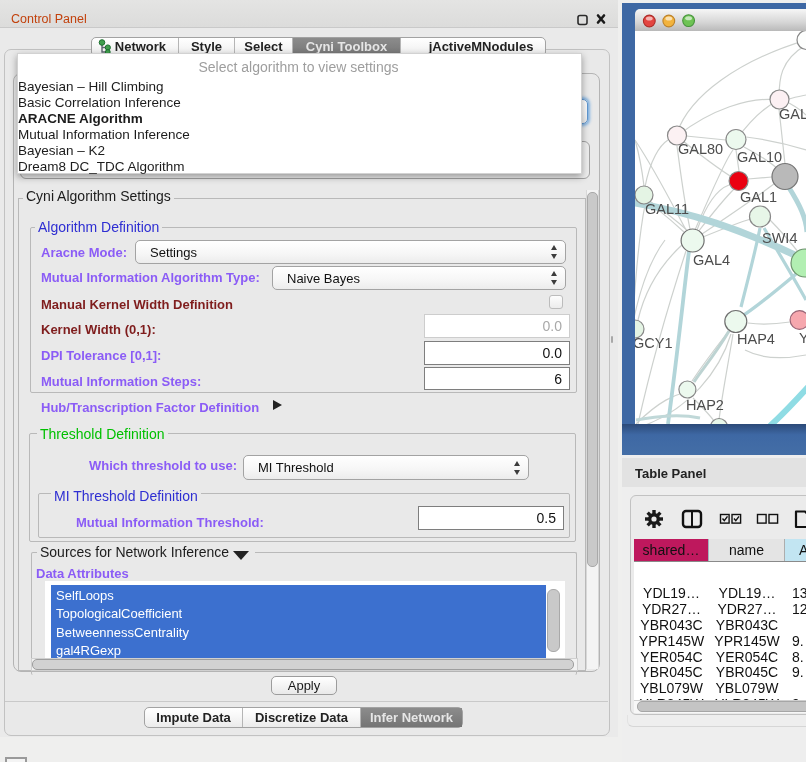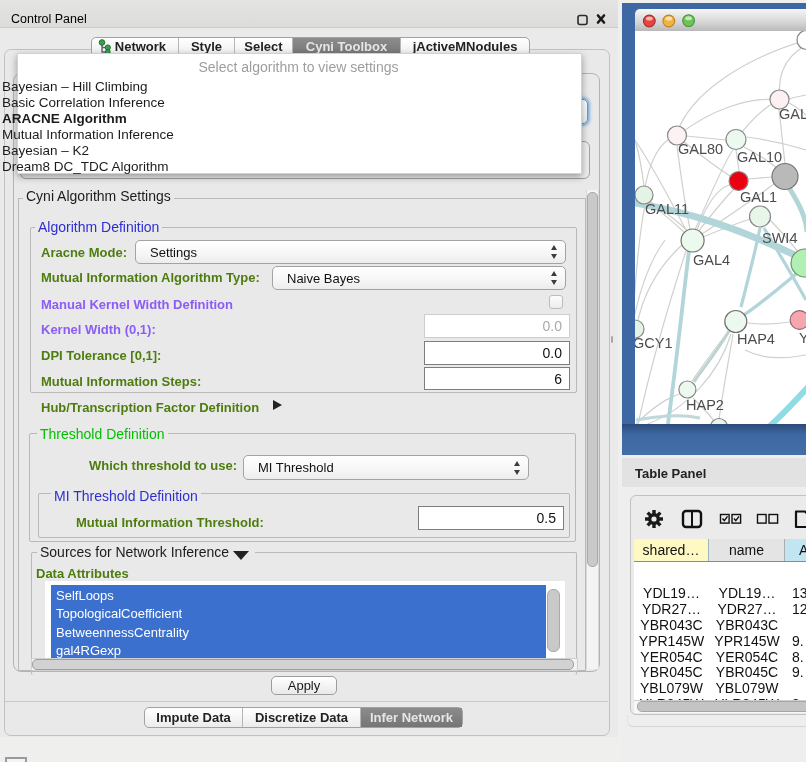--- a/index.html
+++ b/index.html
@@ -1,73 +1,73 @@
 <!DOCTYPE html>
 <html><head>
 <meta charset="utf-8">
 <style>
 html,body{margin:0;padding:0;}
 body{width:806px;height:762px;position:relative;overflow:hidden;background:#efefee;
   font-family:"Liberation Sans", sans-serif;}
 .abs{position:absolute;}
-.b13{font-size:13px;font-weight:bold;color:#4d7c0f;line-height:14px;white-space:nowrap;}
+.b13{font-size:13px;font-weight:bold;color:#8b5cf6;line-height:14px;white-space:nowrap;}
 .r13{font-size:13px;color:#1c1c1c;line-height:14px;white-space:nowrap;}
-.gray{color:#8b5cf6;}
+.gray{color:#7f1d1d;}
 .group{position:absolute;border:1px solid #b9b9b9;border-radius:2px;}
 .glabel{position:absolute;background:#e9e9e9;padding:0 3px;line-height:14px;font-size:14px;white-space:nowrap;}
 .combo{position:absolute;border:1px solid #a3a3a3;border-radius:5px;
   background:linear-gradient(#ffffff,#f6f6f6 60%,#ececec);
   font-size:13px;color:#111;}
 .combo .ct{position:absolute;left:14px;top:5px;line-height:13px;white-space:nowrap;}
 .carr{position:absolute;right:7px;top:50%;width:7px;height:14px;margin-top:-7px;}
 .carr:before{content:"";position:absolute;left:0;top:0;border-left:3.5px solid transparent;border-right:3.5px solid transparent;border-bottom:5px solid #3c3c3c;}
 .carr:after{content:"";position:absolute;left:0;bottom:0;border-left:3.5px solid transparent;border-right:3.5px solid transparent;border-top:5px solid #3c3c3c;}
 .tfield{position:absolute;background:#fff;font-size:14px;color:#111;text-align:right;line-height:22px;padding-right:7px;}
 .seg{position:absolute;border:1px solid #a2a2a2;border-radius:5px;background:linear-gradient(#ffffff,#f7f7f7 45%,#ebebeb);display:flex;}
 .seg .s{font-size:13px;font-weight:bold;color:#222;text-align:center;line-height:18px;border-right:1px solid #b5b5b5;}
 .seg .s:last-child{border-right:none;}
 .seg .sel{background:linear-gradient(#8c8c8c,#757575);color:#e6e6e6;}
 </style>
 </head>
 <body>
 
 <div class="abs" id="cpwin" style="left:0;top:4;width:618px;height:737px;background:#eaeaea;"></div>
 <div class="abs" style="left:0;top:4;width:618px;height:27px;background:linear-gradient(#e4e4e3,#dcdcdb);border-bottom:1px solid #c9c9c9;"></div>
-<div class="abs" style="left:11px;top:12px;font-size:12.5px;color:#000000;">Control Panel</div>
+<div class="abs" style="left:11px;top:12px;font-size:12.5px;color:#c2410c;">Control Panel</div>
 
 <svg class="abs" style="left:576px;top:13px" width="34" height="13" viewBox="0 0 34 13">
   <rect x="2" y="2.5" width="9" height="9" rx="2" fill="none" stroke="#2b2b2b" stroke-width="1.6"></rect>
   <path d="M22 2.5 L28 9.5 M28 2.5 L22 9.5" stroke="#1a1a1a" stroke-width="2.6" stroke-linecap="round"></path>
 </svg>
 
 <div class="abs" style="left:4px;top:49px;width:604px;height:685px;background:#e9e9e9;border:1px solid #c2c2c2;border-radius:7px;"></div>
 
 <div class="seg" style="left:91px;top:37px;height:18px;">
   <div class="s" style="width:86px;"><span style="position:relative;top:0px;">&nbsp;&nbsp;&nbsp;Network</span></div>
   <div class="s" style="width:55px;">Style</div>
   <div class="s" style="width:57px;">Select</div>
   <div class="s sel" style="width:107px;">Cyni Toolbox</div>
-  <div class="s" style="width:128px;">jActiveMNodules</div>
+  <div class="s" style="width:128px;padding-left:16px;">jActiveMNodules</div>
 </div>
 <svg class="abs" style="left:98px;top:39px" width="15" height="15" viewBox="0 0 15 15">
   <path d="M4 5 L4 13 L8 13 M4 8.5 L8 8.5" stroke="#5d6470" stroke-width="1.4" fill="none"></path>
   <circle cx="4" cy="3.5" r="2.8" fill="#3f9e4d" stroke="#1d7030" stroke-width="1"></circle>
   <circle cx="9.8" cy="8.5" r="2.6" fill="#3f9e4d" stroke="#1d7030" stroke-width="1"></circle>
   <circle cx="9.8" cy="13" r="2.4" fill="#3f9e4d" stroke="#1d7030" stroke-width="1"></circle>
 </svg>
 
 <div class="abs" style="left:13px;top:73px;width:585px;height:597px;border:1px solid #b4b4b4;border-radius:8px;"></div>
 
 <div class="combo" style="left:24px;top:99px;width:562px;height:23px;box-shadow:0 0 3px 2px #82b3e2;border-color:#5f96cf;"></div>
 <div class="abs" style="left:611px;top:336px;width:2px;height:7px;background:#a8a8a8;border-radius:1px;"></div>
 <div class="abs" style="left:20px;top:141px;width:568px;height:36px;border:1px solid #a2a2a2;border-radius:6px;background:#ededed;"></div>
 
 <div class="abs" style="left:17px;top:53px;width:563px;height:119px;background:#fff;border:1px solid #d2d2d2;box-shadow:0 3px 7px rgba(0,0,0,0.35);"></div>
 <div class="abs" style="left:17px;top:59px;width:563px;text-align:center;font-size:14px;color:#9e9e9e;">Select algorithm to view settings</div>
-<div class="abs r13" style="left:2px;top:79px;line-height:16.1px;font-size:13.5px;">
+<div class="abs r13" style="left:18px;top:79px;line-height:16.1px;font-size:13.5px;">
 Bayesian – Hill Climbing<br>
 Basic Correlation Inference<br>
 <b>ARACNE Algorithm</b><br>
 Mutual Information Inference<br>
 Bayesian – K2<br>
 Dream8 DC_TDC Algorithm
 </div>
 
 <div class="group" style="left:18px;top:198px;width:566px;height:471px;border-radius:0;"></div>
 <div class="glabel" style="left:23px;top:189px;color:#1c1c1c;">Cyni Algorithm Settings</div>
@@ -262,21 +262,21 @@
     <path d="M78.5 10.5 L80.3 12.7 L83.5 8.3" stroke-width="1.4"></path>
     <path d="M90 10.5 L91.8 12.7 L95 8.3" stroke-width="1.4"></path>
     <rect x="113.5" y="6.5" width="8.6" height="8.6" stroke-width="1.4"></rect>
     <rect x="125" y="6.5" width="8.6" height="8.6" stroke-width="1.4"></rect>
   </g>
 
   <path d="M152 3.5 L161 3.5 L166 8.5 L166 19 L152 19 Z" fill="none" stroke="#111" stroke-width="2.2" stroke-linejoin="round"></path>
 </svg>
 
 <div class="abs" style="left:634px;top:539px;width:172px;height:174px;background:#fff;overflow:hidden;">
-  <div class="abs" style="left:0;top:0;width:75px;height:23px;background:#fef9c3;border-right:1px solid #9fb6bf;box-sizing:border-box;text-align:center;font-size:14px;line-height:22px;color:#111;">shared…</div>
+  <div class="abs" style="left:0;top:0;width:75px;height:23px;background:#be185d;border-right:1px solid #9fb6bf;box-sizing:border-box;text-align:center;font-size:14px;line-height:22px;color:#111;">shared…</div>
   <div class="abs" style="left:75px;top:0;width:76px;height:23px;background:#e4e4e4;border-right:1px solid #adadad;box-sizing:border-box;text-align:center;font-size:14px;line-height:22px;color:#111;">name</div>
   <div class="abs" style="left:151px;top:0;width:21px;height:23px;background:#c2e5f2;font-size:14px;line-height:22px;color:#111;padding-left:14px;box-sizing:border-box;">A</div>
   <div class="abs" style="left:0;top:22px;width:172px;height:1px;background:#8a8a8a;"></div>
   <div class="abs" style="left:0;top:23px;width:172px;font-size:14px;color:#111;white-space:nowrap;margin-top:24px;">
     <div style="height:15.9px;line-height:15.9px;"><span style="display:inline-block;width:75px;text-align:center;">YDL19…</span><span style="display:inline-block;width:76px;text-align:center;">YDL19…</span><span style="display:inline-block;padding-left:7px;">13</span></div>
     <div style="height:15.9px;line-height:15.9px;"><span style="display:inline-block;width:75px;text-align:center;">YDR27…</span><span style="display:inline-block;width:76px;text-align:center;">YDR27…</span><span style="display:inline-block;padding-left:7px;">12</span></div>
     <div style="height:15.9px;line-height:15.9px;"><span style="display:inline-block;width:75px;text-align:center;">YBR043C</span><span style="display:inline-block;width:76px;text-align:center;">YBR043C</span></div>
     <div style="height:15.9px;line-height:15.9px;"><span style="display:inline-block;width:75px;text-align:center;">YPR145W</span><span style="display:inline-block;width:76px;text-align:center;">YPR145W</span><span style="display:inline-block;padding-left:7px;">9.</span></div>
     <div style="height:15.9px;line-height:15.9px;"><span style="display:inline-block;width:75px;text-align:center;">YER054C</span><span style="display:inline-block;width:76px;text-align:center;">YER054C</span><span style="display:inline-block;padding-left:7px;">8.</span></div>
     <div style="height:15.9px;line-height:15.9px;"><span style="display:inline-block;width:75px;text-align:center;">YBR045C</span><span style="display:inline-block;width:76px;text-align:center;">YBR045C</span><span style="display:inline-block;padding-left:7px;">9.</span></div>

